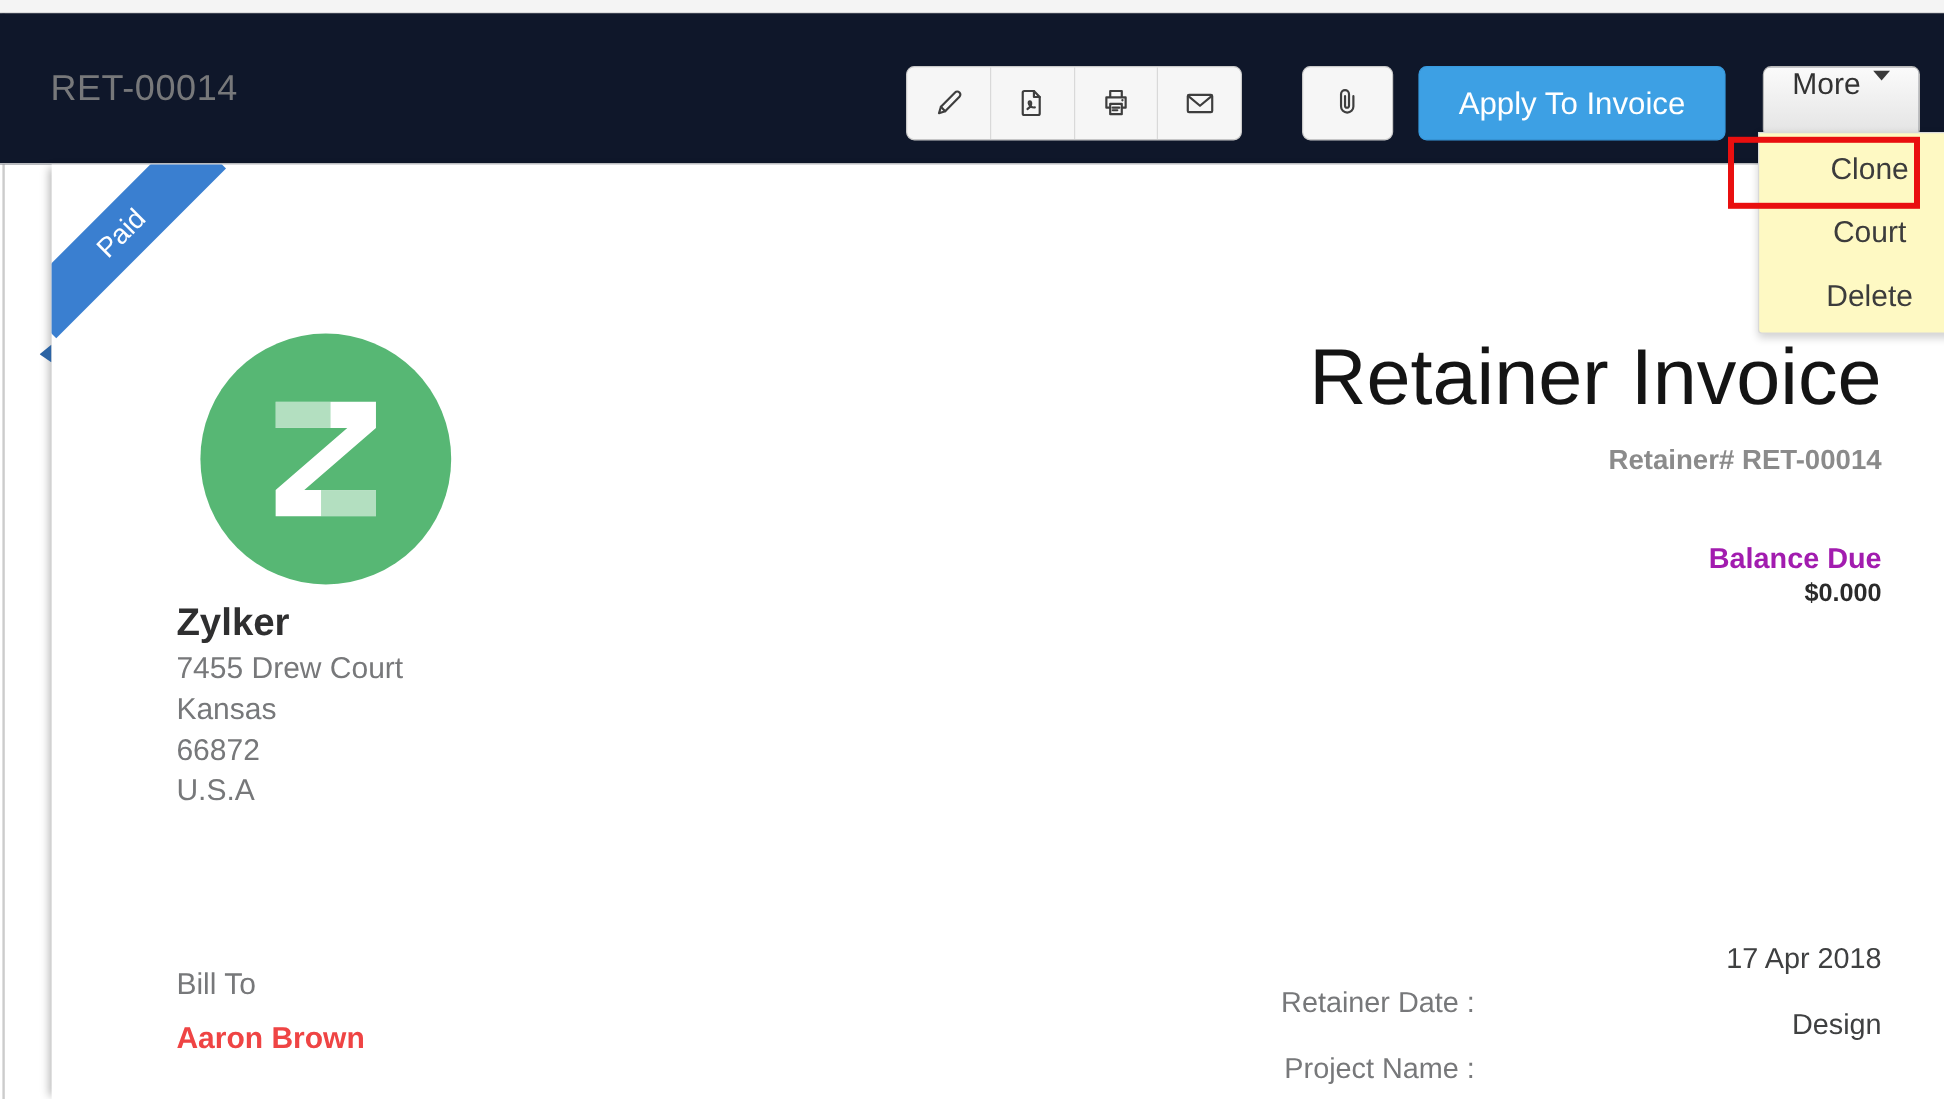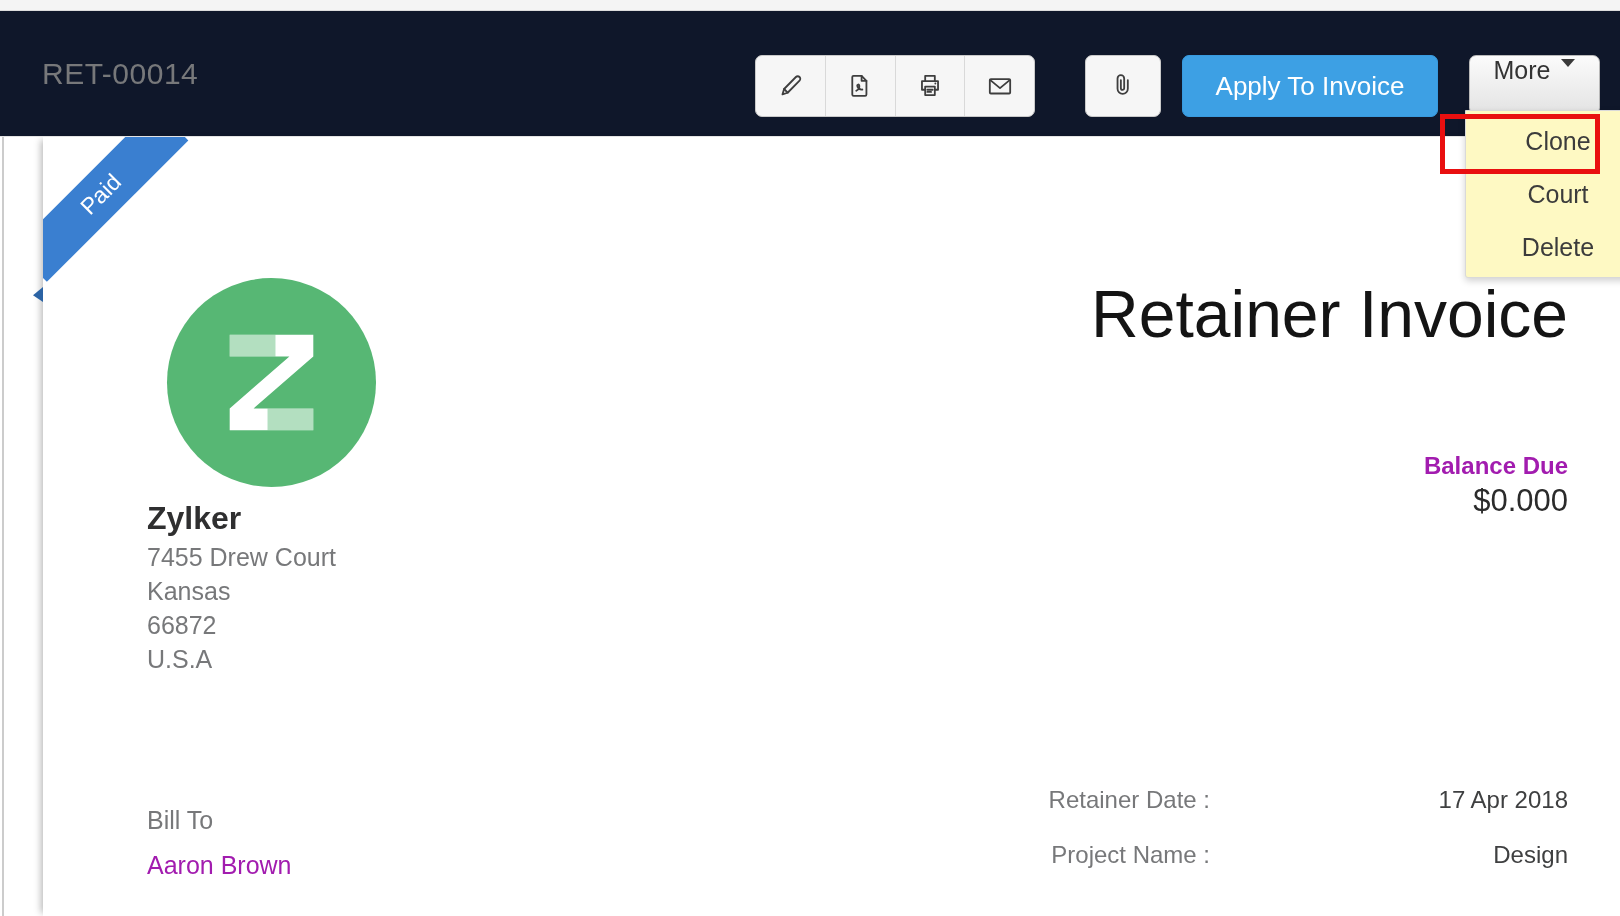--- a/index.html
+++ b/index.html
@@ -43,31 +43,31 @@
     display:flex;align-items:center;justify-content:center;color:#fff;font-size:23px;}
   .ribbon-fold{position:absolute;left:33px;top:287px;width:10px;height:15px;background:#2b63a4;
     clip-path:polygon(100% 0,100% 100%,0 55%);z-index:9;}
 
   .logo{position:absolute;left:166px;top:277px;width:211px;height:211px;z-index:2;}
   .sr-only{position:absolute;width:1px;height:1px;overflow:hidden;clip:rect(0 0 0 0);white-space:nowrap;}
 
   .company-name{position:absolute;left:147px;top:500px;font-size:32px;font-weight:bold;color:#2f2f30;z-index:2;}
   .company-address{position:absolute;left:147px;top:540px;font-size:25px;color:#77787a;line-height:34px;z-index:2;}
   .bill-to-label{position:absolute;left:147px;top:806px;font-size:25px;color:#77787a;z-index:2;}
-  .bill-to-name{position:absolute;left:147px;top:851px;font-size:25px;font-weight:normal;color:#a21caf;cursor:pointer;z-index:2;}
+  .bill-to-name{position:absolute;left:147px;top:851px;font-size:25px;font-weight:bold;color:#ef4444;cursor:pointer;z-index:2;}
 
   .doc-title{position:absolute;right:52px;top:278px;font-size:66px;line-height:72px;font-weight:300;color:#141414;z-index:2;}
   .retainer-num{position:absolute;right:52px;top:370px;font-size:23px;font-weight:bold;color:#8b8b8b;z-index:2;}
   .balance-label{position:absolute;right:52px;top:452px;font-size:24px;font-weight:bold;color:#a21caf;z-index:2;}
-  .balance-value{position:absolute;right:52px;top:483px;font-size:31px;font-weight:normal;color:#2b2b2b;z-index:2;}
+  .balance-value{position:absolute;right:52px;top:483px;font-size:21px;font-weight:bold;color:#2b2b2b;z-index:2;}
 
   .detail-row{position:absolute;left:0;width:1620px;height:30px;line-height:30px;z-index:2;}
   .detail-row.r1{top:785px;}
   .detail-row.r2{top:840px;}
-  .detail-label{position:absolute;right:410px;font-size:24px;color:#77787a;}
+  .detail-label{position:absolute;right:391px;font-size:24px;color:#77787a;margin-top:36px;}
   .detail-value{position:absolute;right:52px;font-size:24px;color:#3f4041;}
 </style>
 </head>
 <body>
 
 <div class="screen">
 
   <div class="top-strip"></div>
   <div class="left-rail"></div>
 
@@ -148,20 +148,21 @@
 
   <div class="company-name">Zylker</div>
   <div class="company-address">
     <div>7455 Drew Court</div>
     <div>Kansas</div>
     <div>66872</div>
     <div>U.S.A</div>
   </div>
 
   <div class="doc-title">Retainer Invoice</div>
+  <div class="retainer-num">Retainer# RET-00014</div>
   <div class="balance-label">Balance Due</div>
   <div class="balance-value">$0.000</div>
 
   <div class="bill-to-label">Bill To</div>
   <div class="bill-to-name">Aaron Brown</div>
 
   <div class="detail-row r1">
     <span class="detail-label">Retainer Date :</span>
     <span class="detail-value">17 Apr 2018</span>
   </div>

